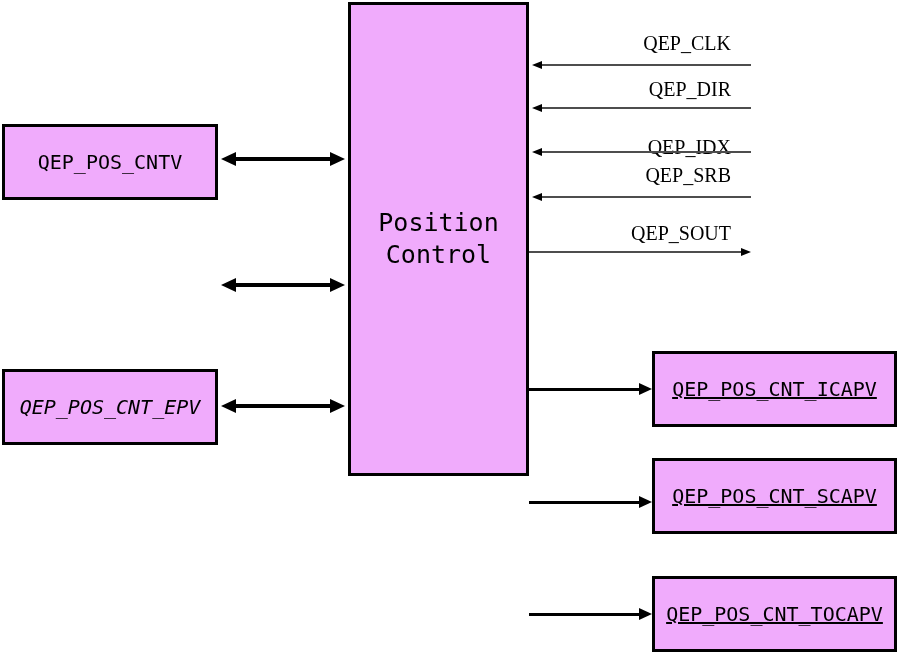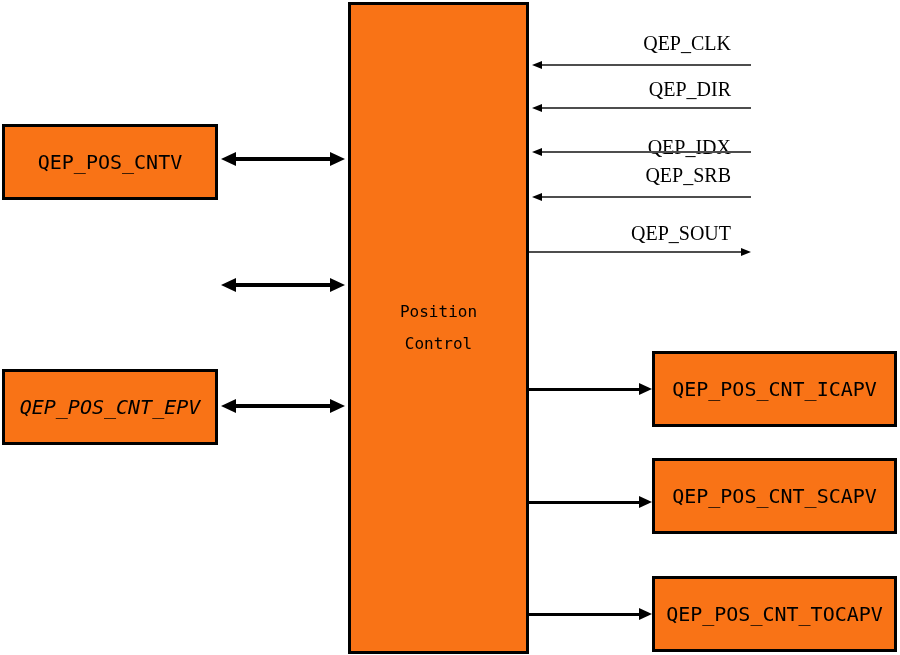--- a/index.html
+++ b/index.html
@@ -11,39 +11,39 @@
   .canvas {
     position: relative;
     width: 900px;
     height: 655px;
     background: #ffffff;
     overflow: hidden;
   }
   .box {
     position: absolute;
     border: 3px solid #000000;
-    background: #f97316;
+    background: #f0abfc;
     box-sizing: border-box;
     display: flex;
     align-items: center;
     justify-content: center;
     font-size: 20px;
     letter-spacing: 0;
   }
   .center-box {
-    left: 348px; top: 2px; width: 181px; height: 652px;
-    font-size: 16px;
+    left: 348px; top: 2px; width: 181px; height: 474px;
+    font-size: 25px;
   }
   .center-box .box-label {
     white-space: pre-line;
     text-align: center;
     line-height: 32px;
   }
   .lblock { left: 2px;   width: 216px; height: 76px; }
-  .rblock { left: 652px; width: 245px; height: 76px; }
+  .rblock { left: 652px; width: 245px; height: 76px; text-decoration: underline; }
 
   
   .arrow { position: absolute; display: flex; align-items: center; }
   .shaft-thick { flex: 1; height: 4px; background: #000000; }
   .shaft-med   { flex: 1; height: 3px; background: #000000; }
   .shaft-thin  { flex: 1; height: 2px; background: #4d4d4d; }
   .tri { width: 0; height: 0; border-style: solid; flex: 0 0 auto; }
   .tri-left-lg  { border-width: 7px 15px 7px 0;  border-color: transparent #000000 transparent transparent; }
   .tri-right-lg { border-width: 7px 0 7px 15px;  border-color: transparent transparent transparent #000000; }
   .tri-right-md { border-width: 6px 0 6px 13px;  border-color: transparent transparent transparent #000000; }

